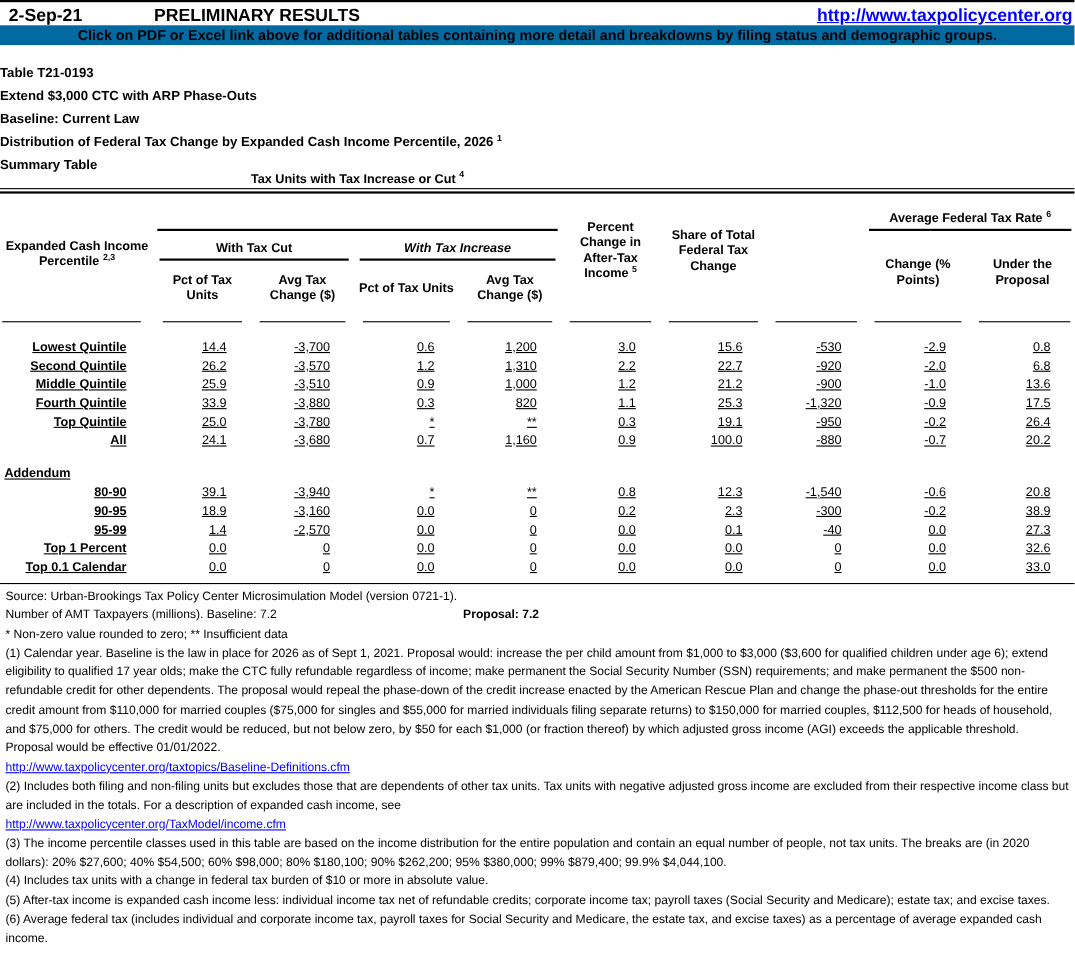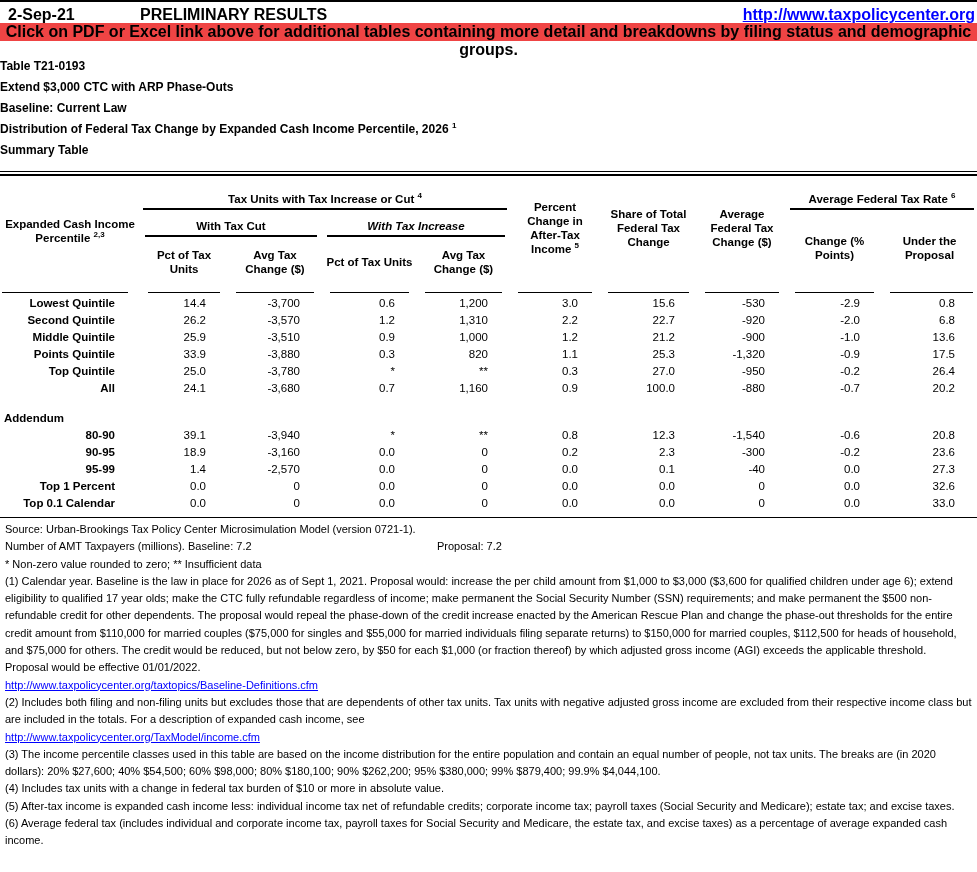--- a/index.html
+++ b/index.html
@@ -4,65 +4,65 @@
 <style>
   html,body{margin:0;padding:0;background:#fff;}
   body{width:977px;height:872px;font-family:"Liberation Sans",sans-serif;color:#000;overflow:hidden;}
 
   .top-rule{border-top:2px solid #000;}
   .topbar{position:relative;height:21px;font-size:16px;font-weight:bold;}
   .topbar .date{position:absolute;left:8px;top:4px;}
   .topbar .prelim{position:absolute;left:140px;top:4px;}
   .topbar .toplink{position:absolute;right:2px;top:4px;color:#0000FF;text-decoration:underline;cursor:pointer;}
 
-  .banner{background:#ef4444;height:18px;line-height:18px;text-align:center;font-weight:bold;font-size:16px;}
+  .banner{background:#0369a1;height:18px;line-height:18px;text-align:center;font-weight:bold;font-size:13px;}
 
   .titles{margin-top:15px;font-weight:bold;font-size:12px;line-height:21px;}
   sup{font-size:8px;line-height:0;}
 
   .dbl{margin-top:10px;height:2px;border-top:1px solid #000;border-bottom:2.5px solid #000;}
 
   .hdr{display:grid;grid-template-columns:140px 88px 94px 95px 93px 90px 97px 90px 95px 95px;
        grid-template-rows:34px 27px 49px 8px;font-weight:bold;font-size:11.5px;}
   .hc{display:flex;align-items:center;justify-content:center;text-align:center;line-height:14px;padding:0 4px;}
   .stub{grid-column:1;grid-row:1/4;}
   .grp{display:flex;flex-direction:column;justify-content:flex-end;text-align:center;line-height:14px;}
   .grp .gtxt{padding-bottom:2px;}
   .grp .gline{height:0;border-top:2.5px solid #000;margin:0 3px;}
   .grp .gline.mid{border-top-width:2px;margin:0 5px;}
-  .g-taxunits{grid-column:2/6;grid-row:1;}
+  .g-taxunits{grid-column:2/6;grid-row:1;gap:36px;}
   .g-rate{grid-column:9/11;grid-row:1;}
   .g-cut{grid-column:2/4;grid-row:2;}
   .g-inc{grid-column:4/6;grid-row:2;font-style:italic;}
   .sub1{grid-column:2;grid-row:3;}
   .sub2{grid-column:3;grid-row:3;}
   .sub3{grid-column:4;grid-row:3;}
   .sub4{grid-column:5;grid-row:3;}
   .pctchg{grid-column:6;grid-row:1/4;padding-bottom:6px;}
   .share{grid-column:7;grid-row:1/4;padding-bottom:6px;}
   .avgchg{grid-column:8;grid-row:1/4;padding-bottom:6px;}
   .chgpts{grid-column:9;grid-row:2/4;}
   .underprop{grid-column:10;grid-row:2/4;}
   .ul{grid-row:4;align-self:end;height:0;border-top:1.5px solid #000;margin:0 8px 1px 8px;}
   .ul.c1{grid-column:1;margin-left:2px;margin-right:12px;}
   .ul.c2{grid-column:2;}.ul.c3{grid-column:3;}.ul.c4{grid-column:4;}.ul.c5{grid-column:5;}
   .ul.c6{grid-column:6;}.ul.c7{grid-column:7;}.ul.c8{grid-column:8;}.ul.c9{grid-column:9;}
   .ul.c10{grid-column:10;margin-right:4px;}
 
-  table.data{border-collapse:collapse;table-layout:fixed;width:977px;font-size:11.5px;margin-top:0;}
+  table.data{border-collapse:collapse;table-layout:fixed;width:977px;font-size:11.5px;margin-top:13px;text-decoration:underline;}
   table.data td{height:17px;padding:0 22px 0 0;text-align:right;white-space:nowrap;overflow:visible;}
   table.data td.lbl{font-weight:bold;padding-right:25px;}
   table.data tr.spacer td{height:13px;}
   table.data td.addendum{text-align:left;font-weight:bold;padding:0 0 0 4px;}
 
   .rule{margin-top:6px;border-top:1.5px solid #000;}
 
   .notes{padding:3px 5px 0 5px;font-size:11px;line-height:17.3px;}
   .notes .amt{position:relative;}
-  .notes .amt .proposal{position:absolute;left:432px;top:0;}
+  .notes .amt .proposal{position:absolute;left:416px;top:0;font-weight:bold;}
   .note-link{display:block;color:#0000FF;text-decoration:underline;cursor:pointer;width:max-content;}
 </style>
 </head>
 <body>
 
 <div class="top-rule"></div>
 
 <div class="topbar">
   <span class="date">2-Sep-21</span>
   <span class="prelim">PRELIMINARY RESULTS</span>
@@ -88,21 +88,20 @@
 
   <div class="grp g-taxunits">
     <div class="gtxt"><span>Tax Units with Tax Increase or Cut</span> <sup>4</sup></div>
     <div class="gline"></div>
   </div>
 
   <div class="hc pctchg">
     <div><span>Percent Change in After-Tax Income</span> <sup>5</sup></div>
   </div>
   <div class="hc share">Share of Total Federal Tax Change</div>
-  <div class="hc avgchg">Average Federal Tax Change ($)</div>
 
   <div class="grp g-rate">
     <div class="gtxt"><span>Average Federal Tax Rate</span> <sup>6</sup></div>
     <div class="gline"></div>
   </div>
 
   <div class="grp g-cut">
     <div class="gtxt">With Tax Cut</div>
     <div class="gline mid"></div>
   </div>
@@ -175,39 +174,39 @@
         <td class="num">-3,510</td>
         <td class="num">0.9</td>
         <td class="num">1,000</td>
         <td class="num">1.2</td>
         <td class="num">21.2</td>
         <td class="num">-900</td>
         <td class="num">-1.0</td>
         <td class="num">13.6</td>
       </tr>
       <tr>
-        <td class="lbl">Points Quintile</td>
+        <td class="lbl">Fourth Quintile</td>
         <td class="num">33.9</td>
         <td class="num">-3,880</td>
         <td class="num">0.3</td>
         <td class="num">820</td>
         <td class="num">1.1</td>
         <td class="num">25.3</td>
         <td class="num">-1,320</td>
         <td class="num">-0.9</td>
         <td class="num">17.5</td>
       </tr>
       <tr>
         <td class="lbl">Top Quintile</td>
         <td class="num">25.0</td>
         <td class="num">-3,780</td>
         <td class="num">*</td>
         <td class="num">**</td>
         <td class="num">0.3</td>
-        <td class="num">27.0</td>
+        <td class="num">19.1</td>
         <td class="num">-950</td>
         <td class="num">-0.2</td>
         <td class="num">26.4</td>
       </tr>
       <tr>
         <td class="lbl">All</td>
         <td class="num">24.1</td>
         <td class="num">-3,680</td>
         <td class="num">0.7</td>
         <td class="num">1,160</td>
@@ -238,21 +237,21 @@
       <tr>
         <td class="lbl">90-95</td>
         <td class="num">18.9</td>
         <td class="num">-3,160</td>
         <td class="num">0.0</td>
         <td class="num">0</td>
         <td class="num">0.2</td>
         <td class="num">2.3</td>
         <td class="num">-300</td>
         <td class="num">-0.2</td>
-        <td class="num">23.6</td>
+        <td class="num">38.9</td>
       </tr>
       <tr>
         <td class="lbl">95-99</td>
         <td class="num">1.4</td>
         <td class="num">-2,570</td>
         <td class="num">0.0</td>
         <td class="num">0</td>
         <td class="num">0.0</td>
         <td class="num">0.1</td>
         <td class="num">-40</td>

